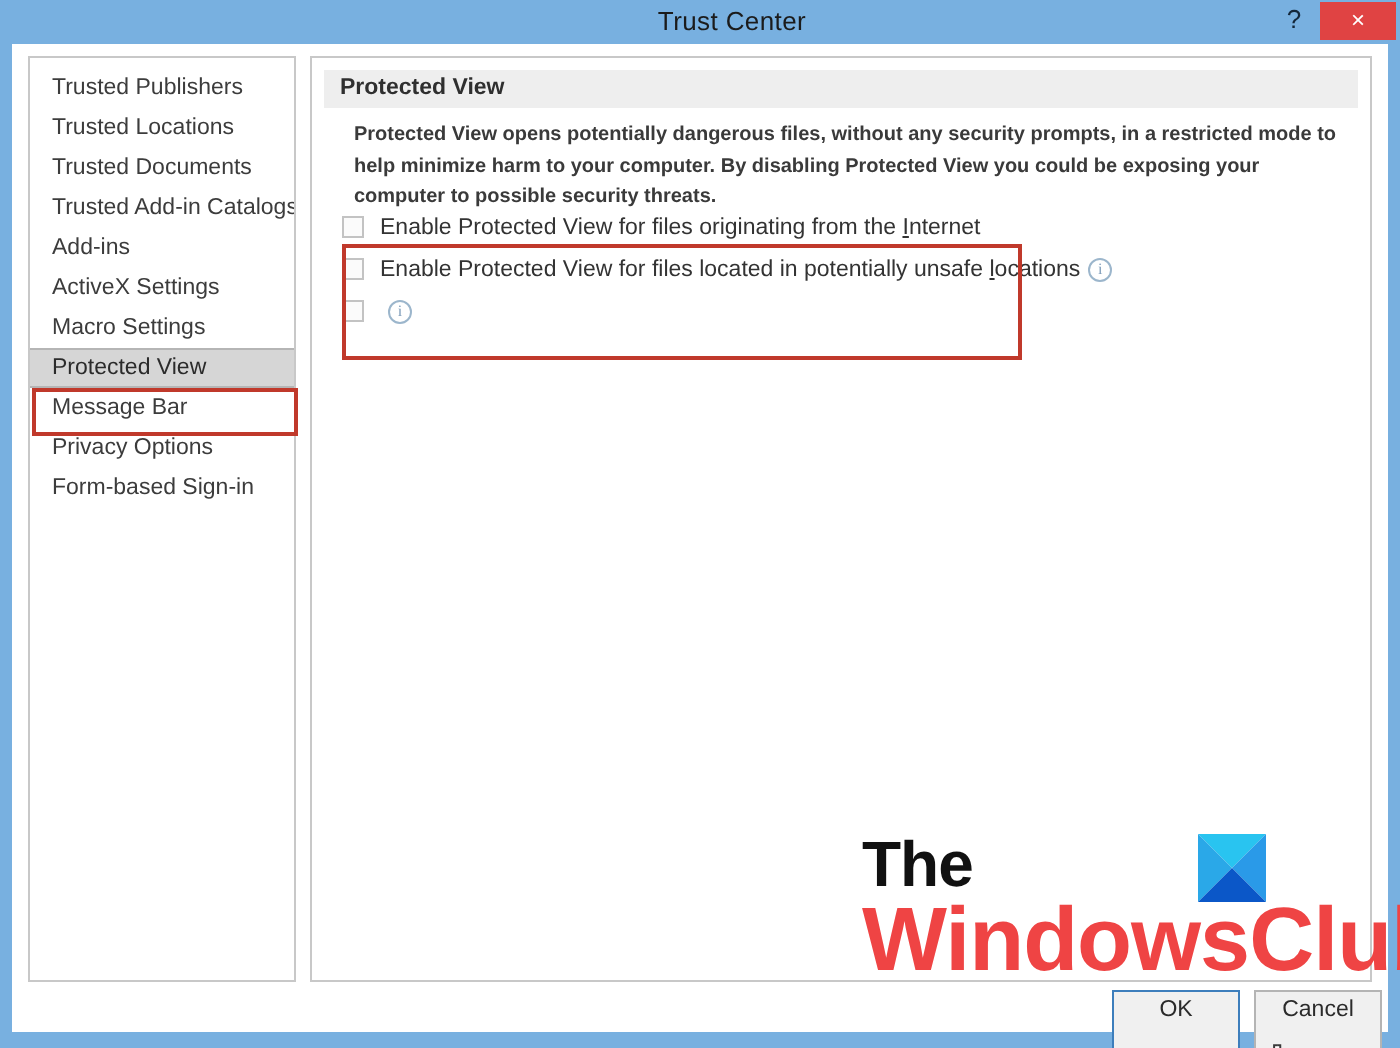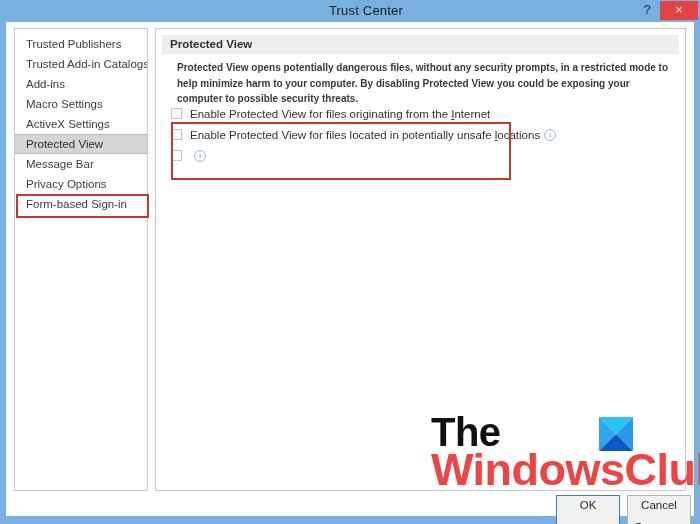--- a/index.html
+++ b/index.html
@@ -205,21 +205,21 @@
 
   
   #watermark {
     position: absolute;
     left: 270px; top: 384px;
     width: 225px; height: 85px;
   }
   #wm-line1 {
     position: absolute;
     left: 5px; top: 0px;
-    font-size: 40px;
+    font-size: 32px;
     font-weight: bold;
     color: #111111;
     letter-spacing: -0.5px;
     line-height: 38px;
   }
   #wm-line2 {
     position: absolute;
     left: 5px; top: 38px;
     font-size: 45px;
     font-weight: bold;
@@ -280,24 +280,26 @@
     <div id="title-text">Trust Center</div>
     <div id="help-button">?</div>
     <div id="close-button">×</div>
   </div>
 
   <div id="dialog-body">
 
     <div id="sidebar">
       <div id="nav-list">
           <div class="nav-item">Trusted Publishers</div>
+          <div class="nav-item">Trusted Locations</div>
+          <div class="nav-item">Trusted Documents</div>
           <div class="nav-item">Trusted Add-in Catalogs</div>
           <div class="nav-item">Add-ins</div>
+          <div class="nav-item">ActiveX Settings</div>
           <div class="nav-item">Macro Settings</div>
-          <div class="nav-item">ActiveX Settings</div>
           <div class="nav-item selected">Protected View</div>
           <div class="nav-item">Message Bar</div>
           <div class="nav-item">Privacy Options</div>
           <div class="nav-item">Form-based Sign-in</div>
         </div>
     </div>
 
     <div id="content-panel">
       <div id="section-header">Protected View</div>
       <div id="description">Protected View opens potentially dangerous files, without any security prompts, in a restricted mode to help minimize harm to your computer. By disabling Protected View you could be exposing your computer to possible security threats.</div>

